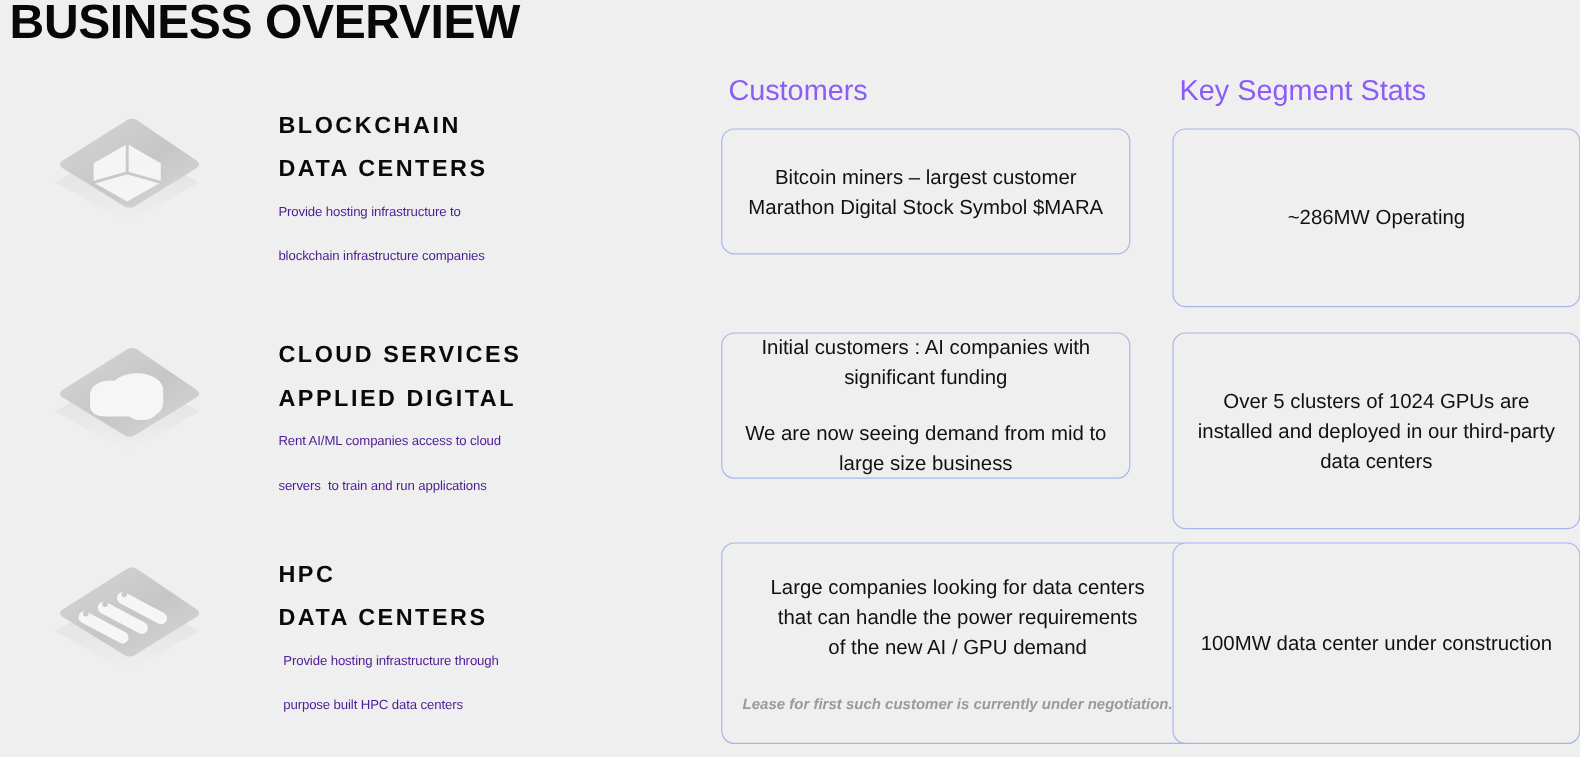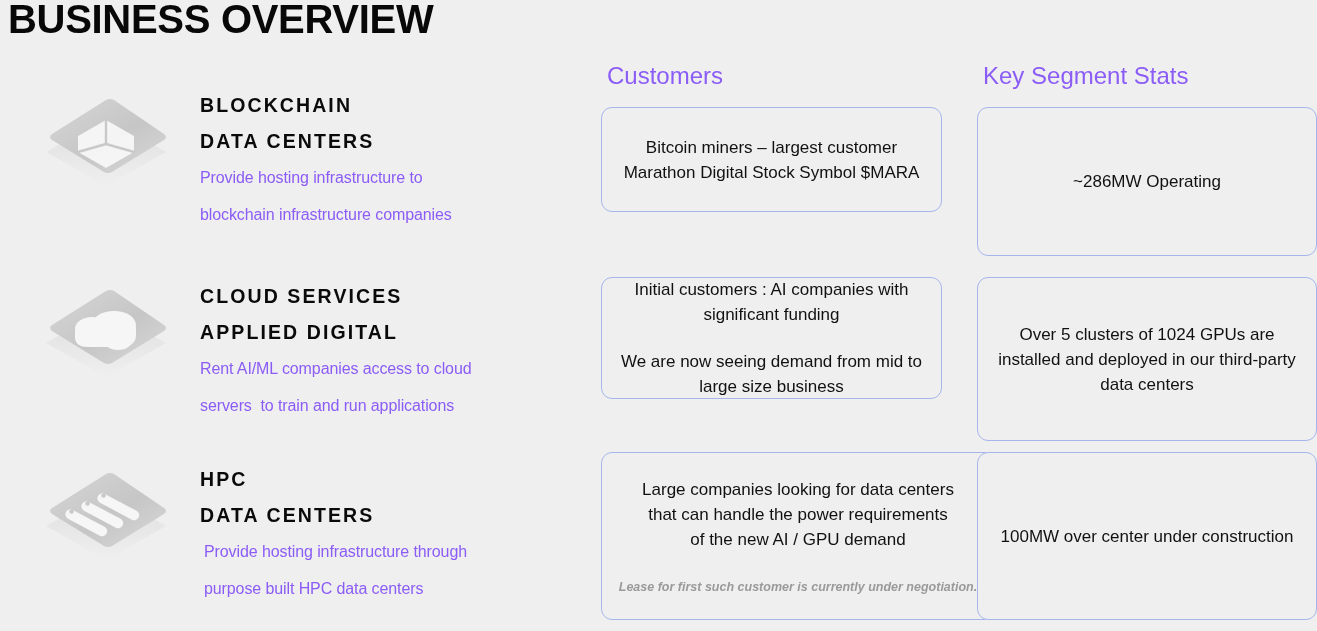--- a/index.html
+++ b/index.html
@@ -15,38 +15,38 @@
 
   
   .slide-title{
     position:absolute;left:8px;top:-4px;
     font-size:40px;font-weight:bold;letter-spacing:-0.3px;
     color:#080808;line-height:46px;white-space:nowrap;
   }
 
   
   .segments{position:absolute;left:0;top:88px;width:595px;}
-  .segment{position:relative;height:auto;}
+  .segment{position:relative;height:auto;padding-left:32px;}
   .seg-1{margin-top:0px;}
   .seg-2{margin-top:46px;}
   .seg-3{margin-top:38px;}
 
   .seg-icon{
     position:absolute;left:30px;top:6px;
     width:152px;height:96px;
   }
   .seg-icon svg{display:block;width:152px;height:96px;}
 
   .seg-text{margin-left:200px;}
   .seg-title{
     font-size:19.5px;font-weight:bold;letter-spacing:2.1px;
     line-height:35.5px;color:#0a0a0a;
   }
   .seg-desc{
-    font-size:16px;line-height:37px;color:#8b5cf6;
+    font-size:11px;line-height:37px;color:#4c1d95;
     letter-spacing:-0.1px;white-space:pre;
   }
   .seg-desc.indent{padding-left:4px;}
 
   
   .col-head{
     position:absolute;font-size:24px;line-height:30px;
     color:#8b5cf6;font-weight:normal;white-space:nowrap;
   }
   .col-head.customers{left:607px;top:61px;}
@@ -220,17 +220,17 @@
   <div class="card s2">
     <p class="para">
       <span class="line">Over 5 clusters of 1024 GPUs are</span><br>
       <span class="line">installed and deployed in our third-party</span><br>
       <span class="line">data centers</span>
     </p>
   </div>
 
   <div class="card s3">
     <p class="para">
-      <span class="line">100MW over center under construction</span>
+      <span class="line">100MW data center under construction</span>
     </p>
   </div>
 
 </div>
 
 </body></html>

